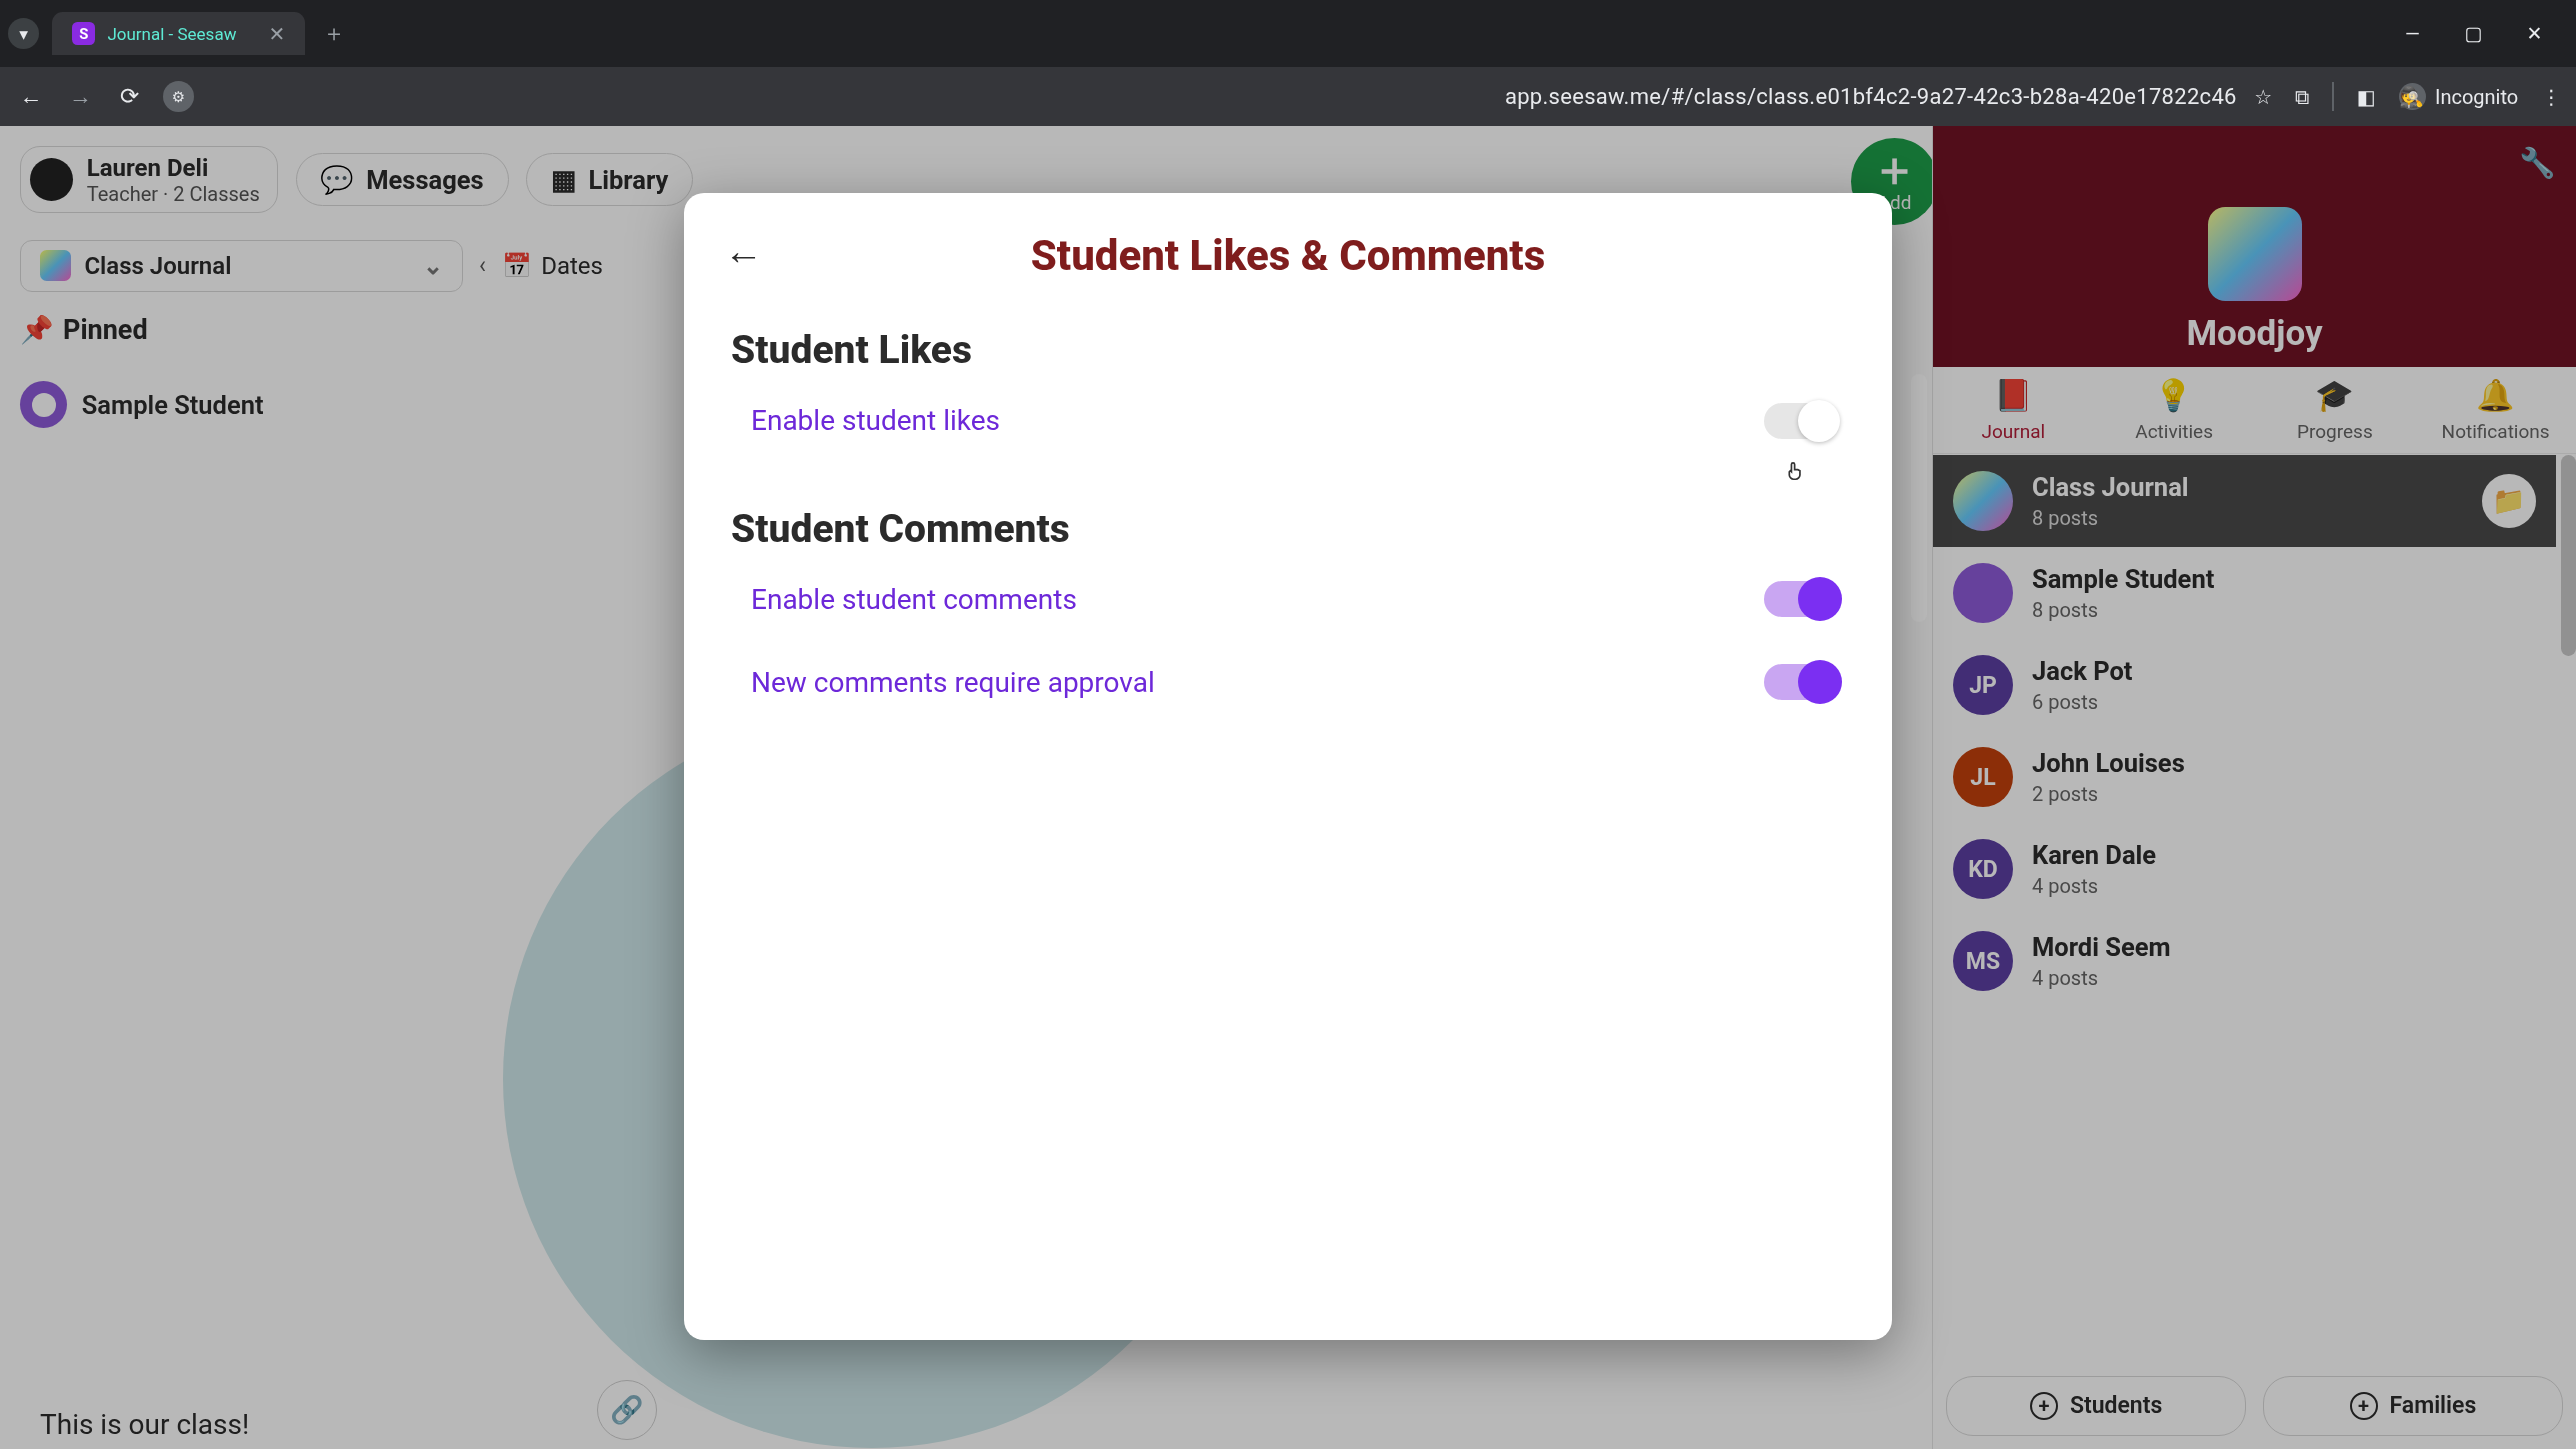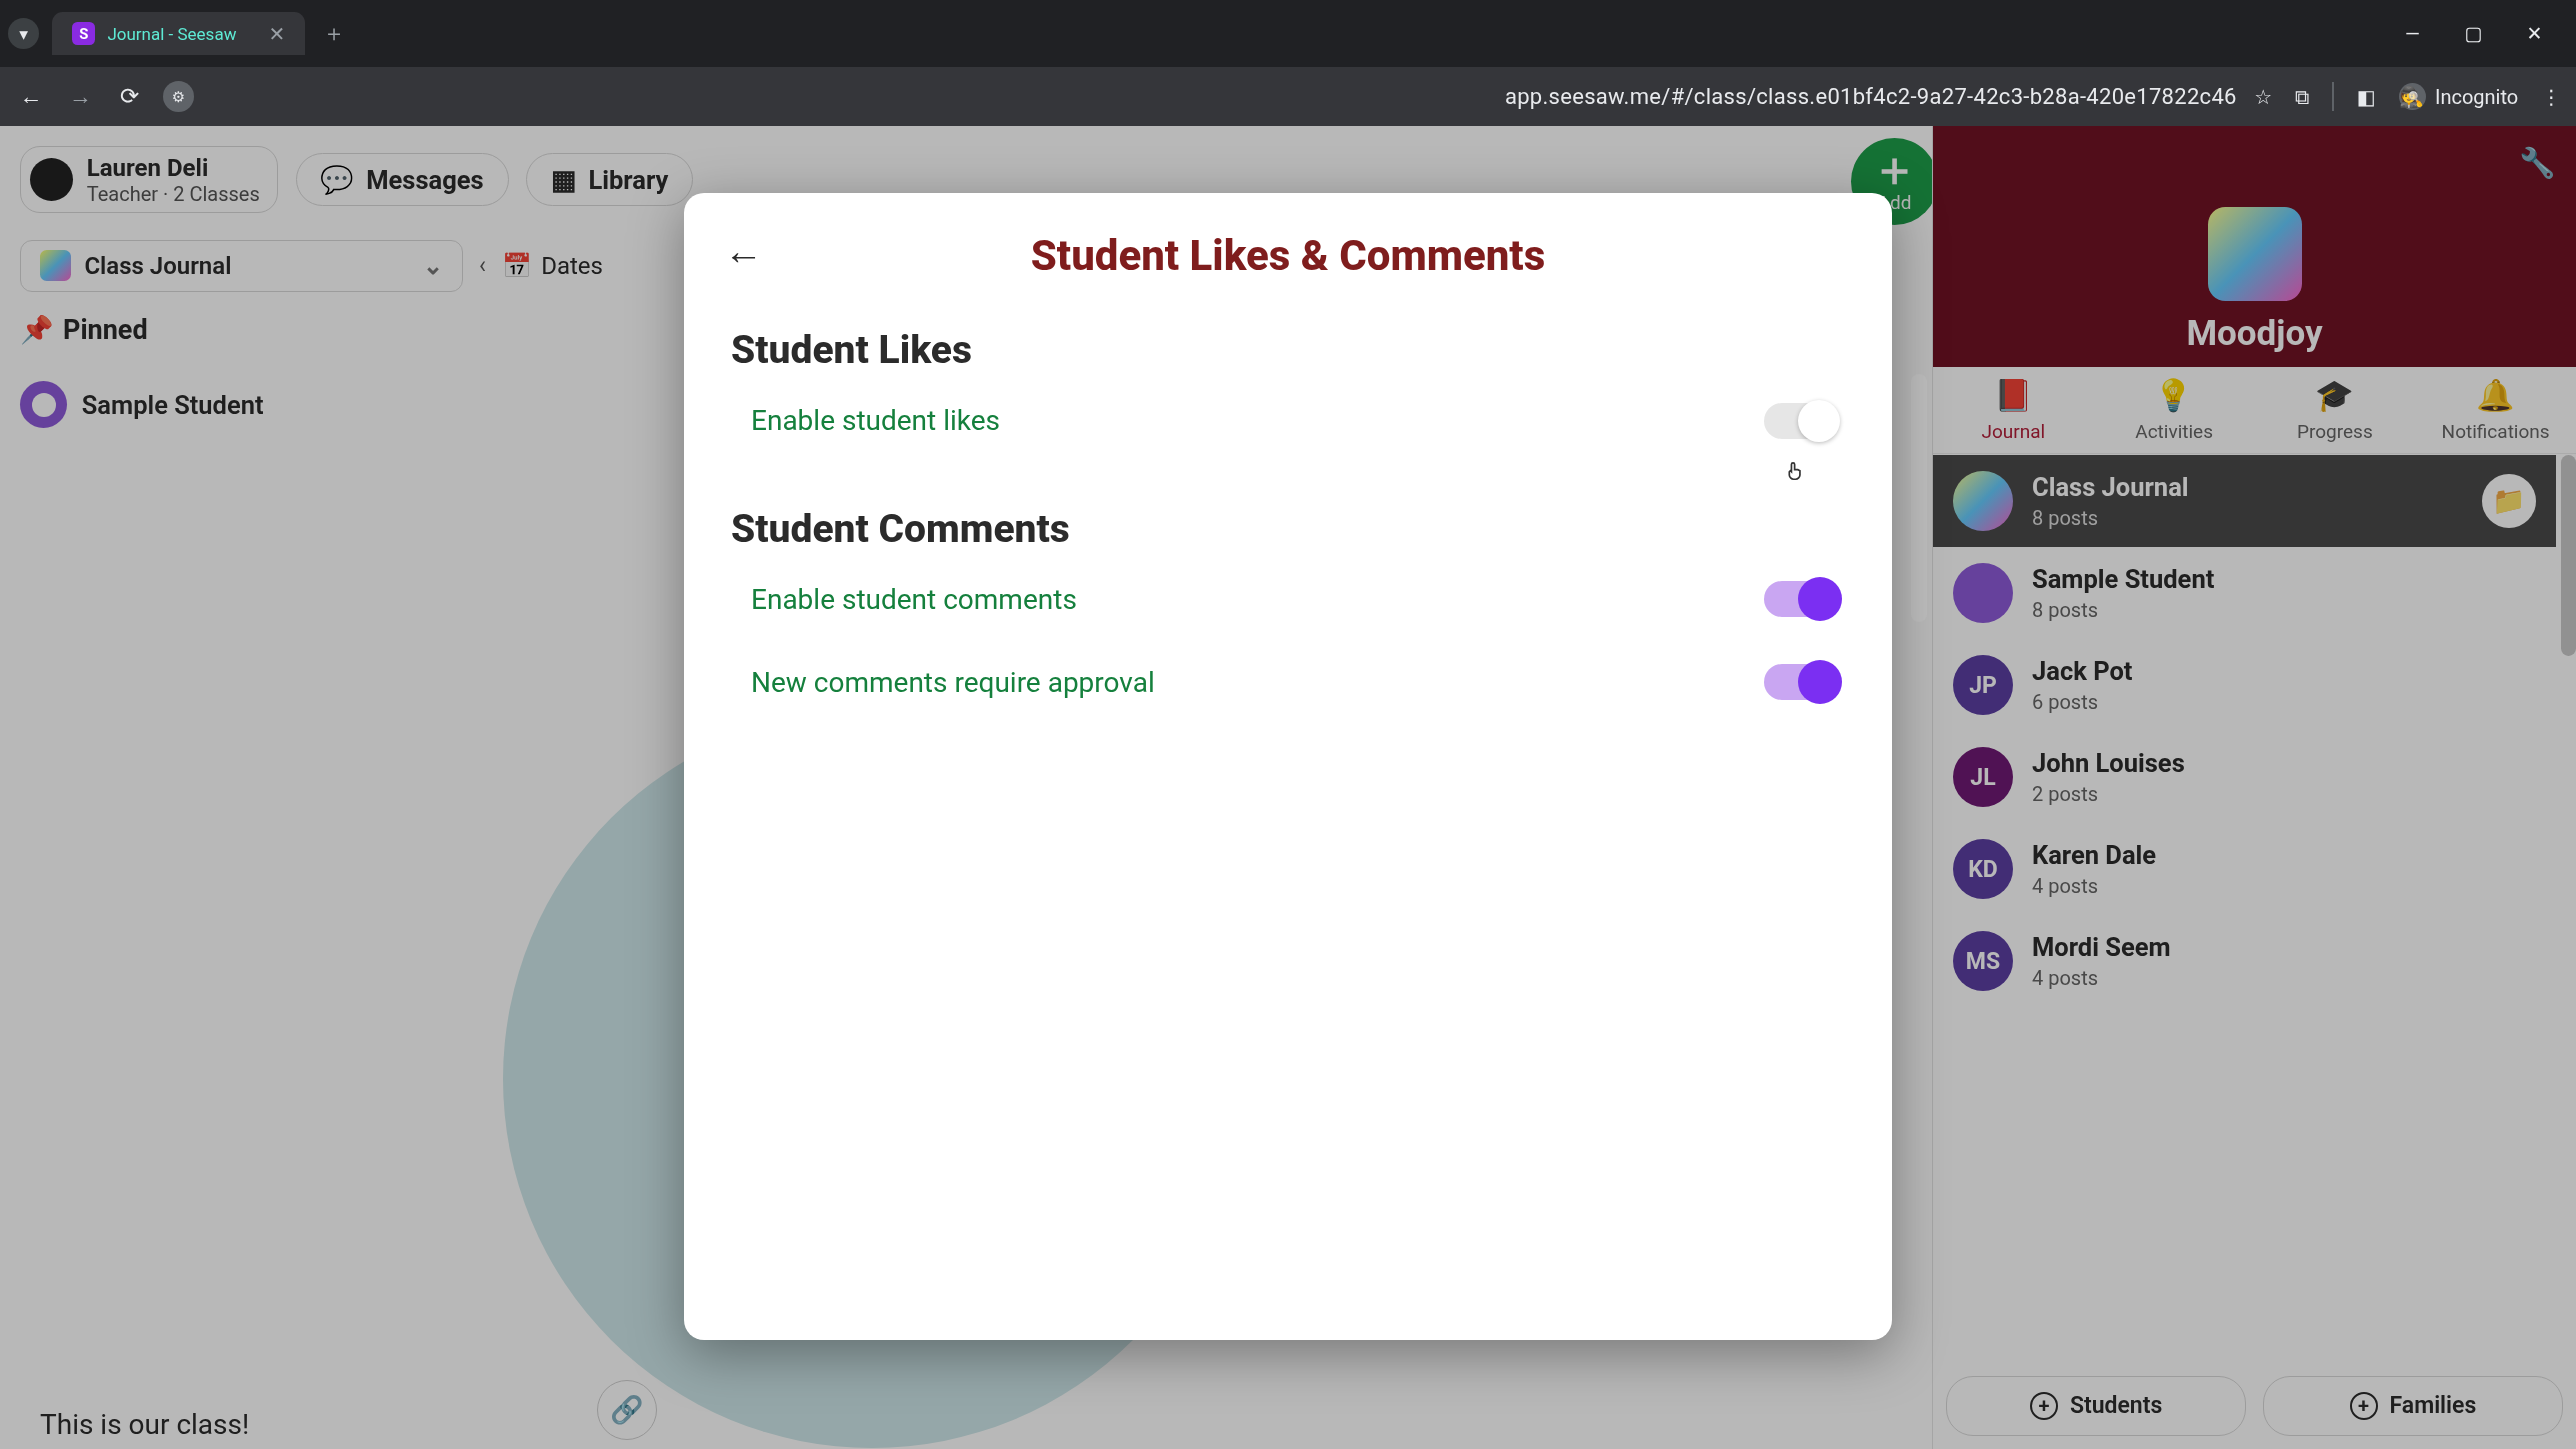--- a/index.html
+++ b/index.html
@@ -97,21 +97,21 @@
 
   
   .vscroll { position:absolute; right:0; top:329px; width:14.8px; height:201px; background:#c9c9c9; border-radius:7.4px; }
 
   
   .modal { position:absolute; z-index:50; left:684px; top:67px; width:1208px; height:1147px; background:#fff; border-radius:20px; box-shadow:0 13.4px 54px rgba(0,0,0,0.35); padding:34px 47px; }
   .modal .back { position:absolute; left:40px; top:35px; font-size:39px; color:#2b2b2b; }
   .modal h1 { text-align:center; font-size:42px; font-weight:800; color:#7f1d1d; margin-top:4px; }
   .sec-title { font-size:39px; font-weight:800; color:#2b2b2b; margin-top:47px; }
   .row { display:flex; align-items:center; justify-content:space-between; margin-top:29.5px; padding:0 6.7px 0 20px; }
-  .row .lbl { font-size:28px; color:#15803d; }
+  .row .lbl { font-size:28px; color:#6d28d9; }
   .toggle { width:74px; height:36px; border-radius:18px; position:relative; }
   .toggle.off { background:#e6e6e6; }
   .toggle.off::after { content:""; position:absolute; right:-1.3px; top:-2.7px; width:42px; height:42px; border-radius:50%; background:#fff; box-shadow:0 1.3px 4px rgba(0,0,0,0.25); }
   .toggle.on { background:#c9a6f2; }
   .toggle.on::after { content:""; position:absolute; right:-4px; top:-4px; width:44px; height:44px; border-radius:50%; background:#7b2ff2; }
 
   .cursor { position:absolute; z-index:60; left:1784px; top:332px; width:25.5px; height:25.5px; }
   .cursor svg { width:25.5px; height:25.5px; }
 
   
@@ -249,21 +249,21 @@
           </div>
         </div>
         <div class="sb-item">
           <div class="av" style="background: rgb(92, 63, 163);">JP</div>
           <div class="meta">
             <div class="nm">Jack Pot</div>
             <div class="ct">6 posts</div>
           </div>
         </div>
         <div class="sb-item">
-          <div class="av" style="background: #701a75;">JL</div>
+          <div class="av" style="background: #c2410c;">JL</div>
           <div class="meta">
             <div class="nm">John Louises</div>
             <div class="ct">2 posts</div>
           </div>
         </div>
         <div class="sb-item">
           <div class="av" style="background: rgb(92, 63, 163);">KD</div>
           <div class="meta">
             <div class="nm">Karen Dale</div>
             <div class="ct">4 posts</div>

